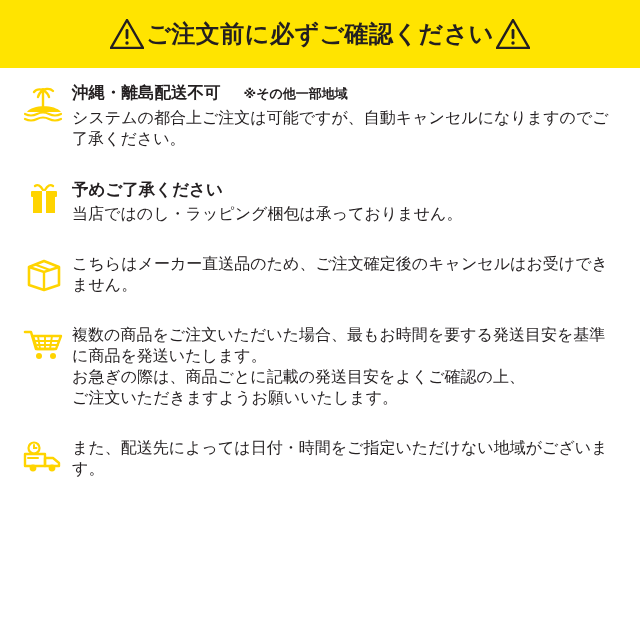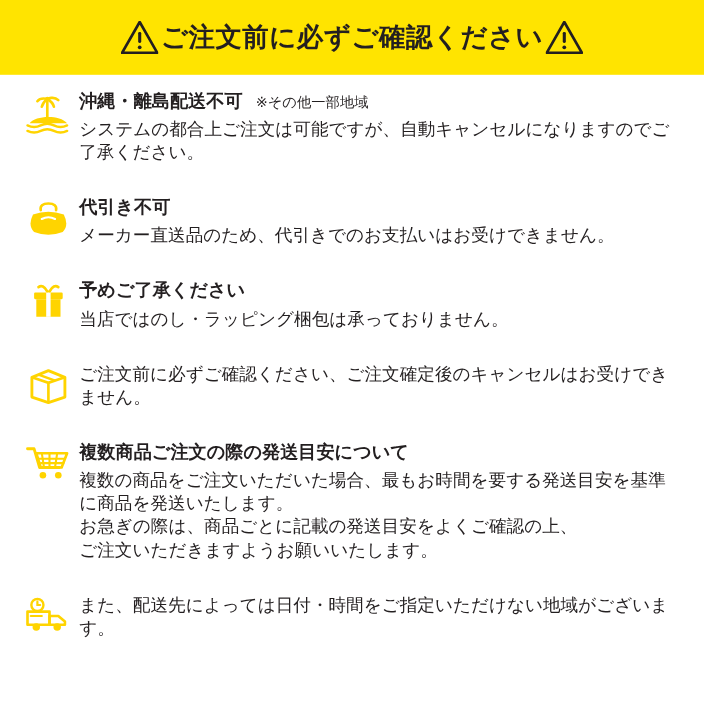--- a/index.html
+++ b/index.html
@@ -71,22 +71,22 @@
   .item-title {
     font-size: 16.5px;
     font-weight: bold;
     color: #231f20;
     line-height: 1.25;
     margin: 0 0 5px 0;
     white-space: nowrap;
   }
   .item-title .sub-note {
     font-size: 13px;
-    font-weight: normal;
-    margin-left: 12px;
+    font-weight: bold;
+    margin-left: 23px;
   }
   .item-desc {
     font-size: 11.6px;
     line-height: 1.55;
     color: #231f20;
     margin: 0;
   }
 </style>
 </head>
 <body>
@@ -126,36 +126,20 @@
       </div>
       <div class="text-cell">
         <p class="item-title"><span>沖縄・離島配送不可</span><span class="sub-note">※その他一部地域</span></p>
         <p class="item-desc">
           </p>
           <div>システムの都合上ご注文は可能ですが、自動キャンセルになりますのでご了承ください。</div>
         <p></p>
       </div>
     </div>
 
-    <div class="item">
-      <div class="icon-cell">
-        <svg width="42" height="34" viewBox="0 0 42 34" aria-hidden="true">
-          <path d="M14 10 q-1 -6 7 -6 q8 0 7 6" stroke="#ffd400" stroke-width="2.4" fill="none" stroke-linecap="round"></path>
-          <path d="M7 14 q14 -5 28 0 q5 10 -1 16 q-13 5 -26 0 q-6 -6 -1 -16 Z" fill="#ffd400"></path>
-          <path d="M15 18 q6 -3 12 0" stroke="#ffffff" stroke-width="2" fill="none" stroke-linecap="round"></path>
-        </svg>
-      </div>
-      <div class="text-cell">
-        <p class="item-title">代引き不可</p>
-        <p class="item-desc">
-          </p>
-          <div>メーカー直送品のため、代引きでのお支払いはお受けできません。</div>
-        <p></p>
-      </div>
-    </div>
 
     <div class="item">
       <div class="icon-cell">
         <svg width="42" height="36" viewBox="0 0 42 36" aria-hidden="true">
           <path d="M12 5 q4 -3 8 4 M30 5 q-4 -3 -8 4" stroke="#ffd400" stroke-width="2.4" fill="none" stroke-linecap="round"></path>
           <rect x="8" y="10" width="26" height="6" rx="1" fill="#ffd400"></rect>
           <path d="M10 16 h22 v16 h-22 Z" fill="#ffd400"></path>
           <rect x="19" y="10" width="4" height="22" fill="#ffffff"></rect>
         </svg>
       </div>
@@ -173,37 +157,36 @@
         <svg width="42" height="36" viewBox="0 0 42 36" aria-hidden="true">
           <path d="M6 11 L21 5 L36 11 L36 29 L21 34 L6 29 Z" fill="none" stroke="#ffd400" stroke-width="2.6" stroke-linejoin="round"></path>
           <path d="M6 11 L21 16 L36 11" fill="none" stroke="#ffd400" stroke-width="2.4"></path>
           <path d="M21 16 L21 34" fill="none" stroke="#ffd400" stroke-width="2.4"></path>
           <path d="M12 8.5 L27 14" fill="none" stroke="#ffd400" stroke-width="2.2"></path>
         </svg>
       </div>
       <div class="text-cell">
         <p class="item-desc">
           </p>
-          <div>ご注文前に必ずご確認ください、ご注文確定後のキャンセルはお受けできません。</div>
+          <div>こちらはメーカー直送品のため、ご注文確定後のキャンセルはお受けできません。</div>
         <p></p>
       </div>
     </div>
 
     <div class="item">
       <div class="icon-cell">
         <svg width="44" height="36" viewBox="0 0 44 36" aria-hidden="true">
           <path d="M3 5 h6 l5 17 h18" fill="none" stroke="#ffd400" stroke-width="2.6" stroke-linecap="round" stroke-linejoin="round"></path>
           <path d="M11 9 h28 l-5 13 h-19 Z" fill="none" stroke="#ffd400" stroke-width="2.4" stroke-linejoin="round"></path>
           <path d="M16 9 l2 13 M23 9 l0 13 M30 9 l-2 13 M13 14 h25 M14.5 18 h22" stroke="#ffd400" stroke-width="1.9"></path>
           <circle cx="17" cy="29" r="3" fill="#ffd400"></circle>
           <circle cx="31" cy="29" r="3" fill="#ffd400"></circle>
         </svg>
       </div>
       <div class="text-cell">
-        <p class="item-title">複数商品ご注文の際の発送目安について</p>
         <p class="item-desc">
           </p>
           <div>複数の商品をご注文いただいた場合、最もお時間を要する発送目安を基準に商品を発送いたします。</div>
           <div>お急ぎの際は、商品ごとに記載の発送目安をよくご確認の上、</div>
           <div>ご注文いただきますようお願いいたします。</div>
         <p></p>
       </div>
     </div>
 
     <div class="item">

